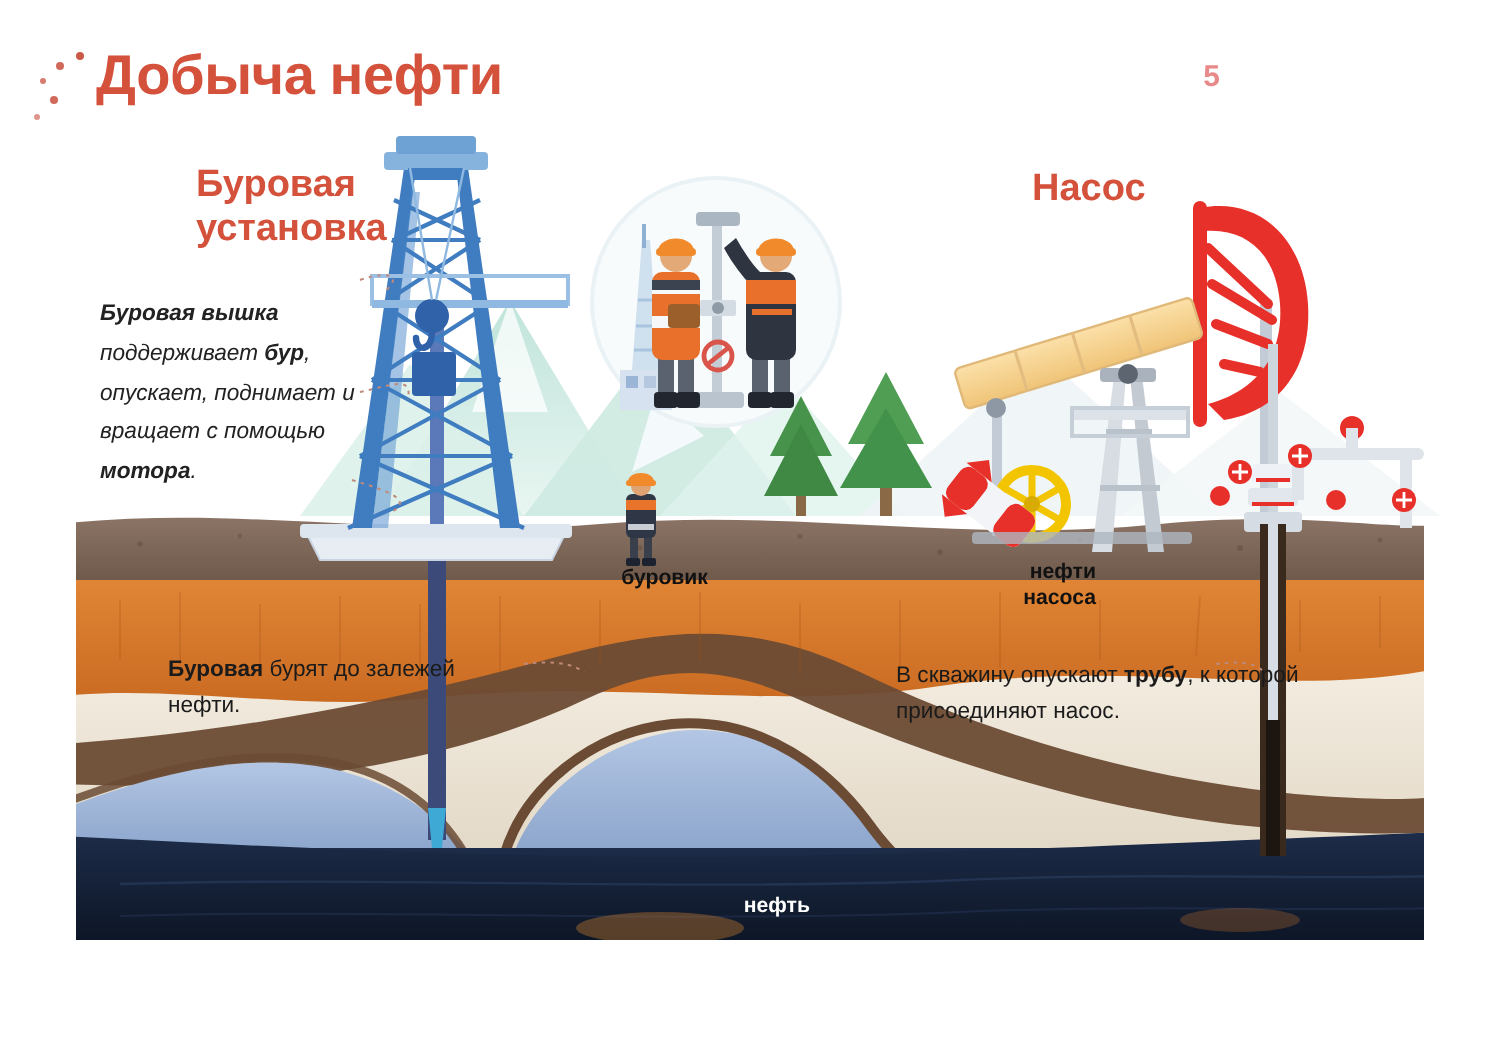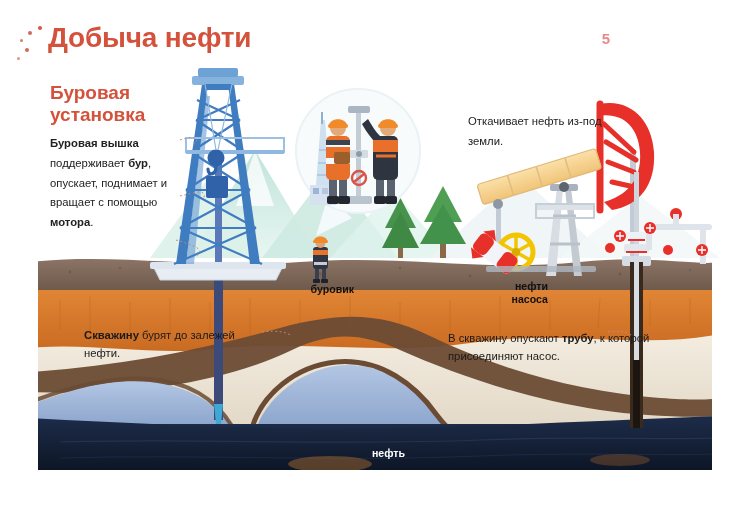--- a/index.html
+++ b/index.html
@@ -36,30 +36,31 @@
     position: absolute; right: 46px; top: 30px;
     font-size: 15px; font-weight: bold;
     color: #e98a8a;
   }
 
   
   .sec-head {
     position: absolute;
     font-size: 19px; font-weight: bold; line-height: 1.18;
     color: #d4513b;
+    margin-left: 48px;
   }
   .head-rig  { left: 50px; top: 82px; width: 150px; }
   .head-pump { left: 468px; top: 84px; width: 150px; }
 
   .body-copy {
     position: absolute;
     font-size: 11.3px; line-height: 1.75;
     color: #222; z-index: 30;
   }
-  .copy-rig  { left: 50px; top: 134px; width: 128px; }
+  .copy-rig  { left: 50px; top: 148px; width: 128px; font-style: italic; }
   .copy-pump { left: 468px; top: 112px; width: 140px; }
   .copy-rig b, .copy-pump b { font-weight: bold; }
 
   .u-label {
     position: absolute;
     font-size: 11.3px; line-height: 1.55;
     color: #1b1b1b; z-index: 32;
   }
   .u-label b { font-weight: bold; }
   .lbl-well  { left: 84px;  top: 327px; width: 180px; }
@@ -371,22 +372,22 @@
       <i class="rd4"></i>
       <i class="rd5"></i>
   </div>
 
   <div class="page-title">Добыча нефти</div>
   <div class="page-number">5</div>
 
   <div class="sec-head head-rig">Буровая установка</div>
   <div class="body-copy copy-rig"><b>Буровая вышка</b> поддерживает <b>бур</b>, опускает, поднимает и вращает с помощью <b>мотора</b>.</div>
 
-  <div class="body-copy copy-pump">Откачивает нефть из-под земли.</div>
-
-  <div class="u-label lbl-well"><b>Скважину</b> бурят до залежей нефти.</div>
+  <div class="sec-head head-pump">Насос</div>
+
+  <div class="u-label lbl-well"><b>Буровая</b> бурят до залежей нефти.</div>
   <div class="u-label lbl-pipe">В скважину опускают <b>трубу</b>, к которой присоединяют насос.</div>
 
   <div class="g-label lbl-driller">буровик</div>
   <div class="g-label lbl-motor">нефти насоса</div>
   <div class="lbl-oil">нефть</div>
 
 </div>
 
 </body></html>

